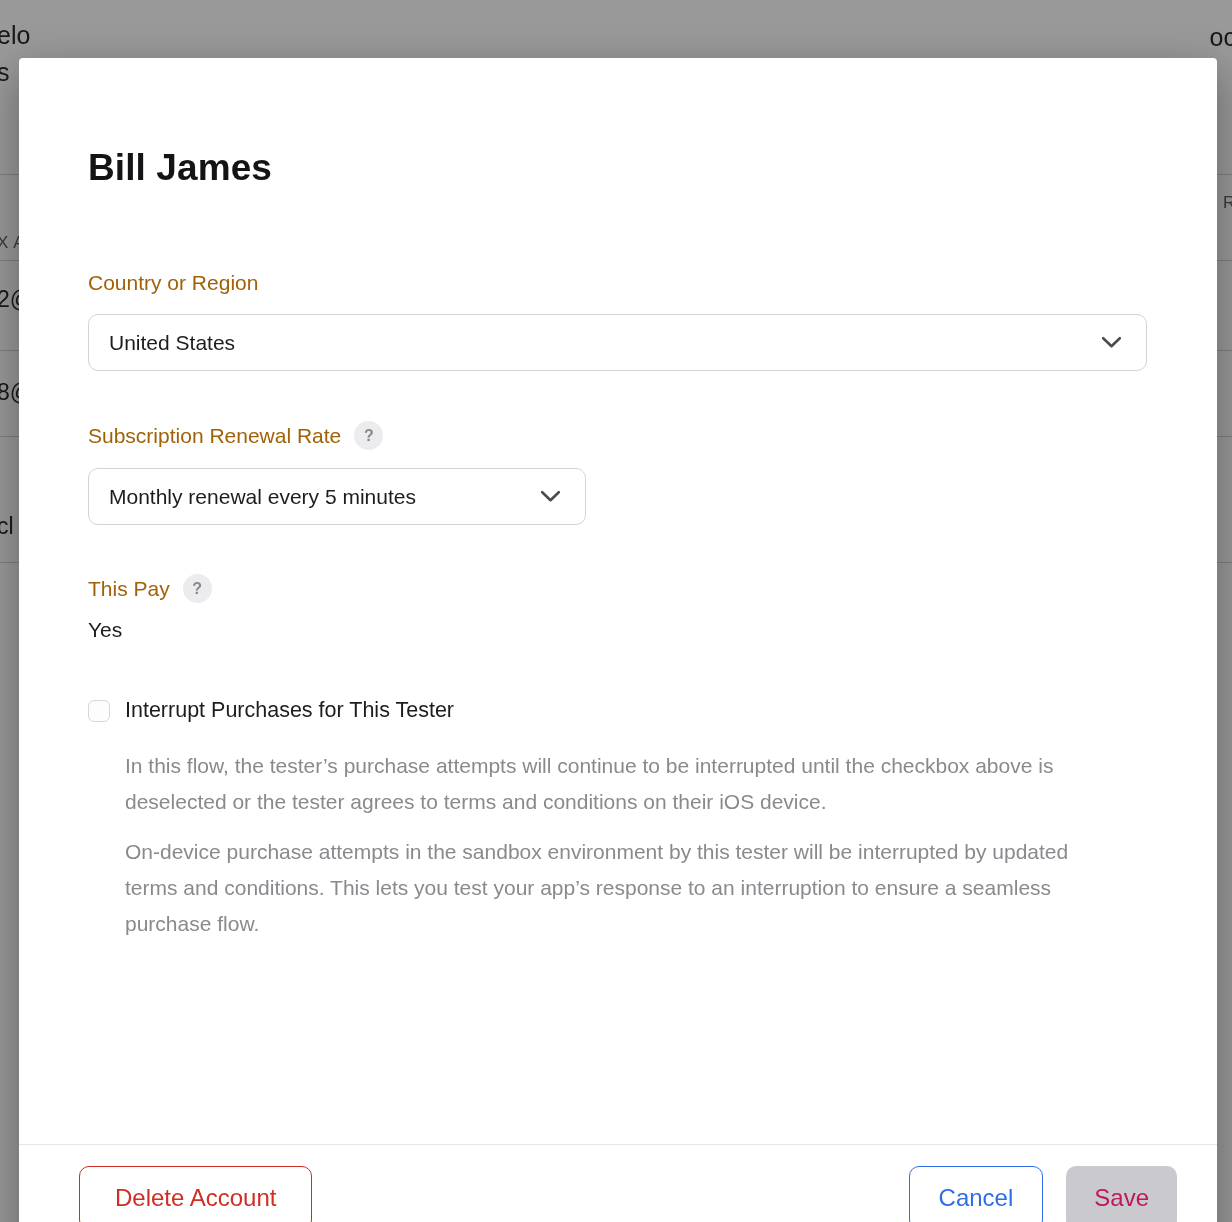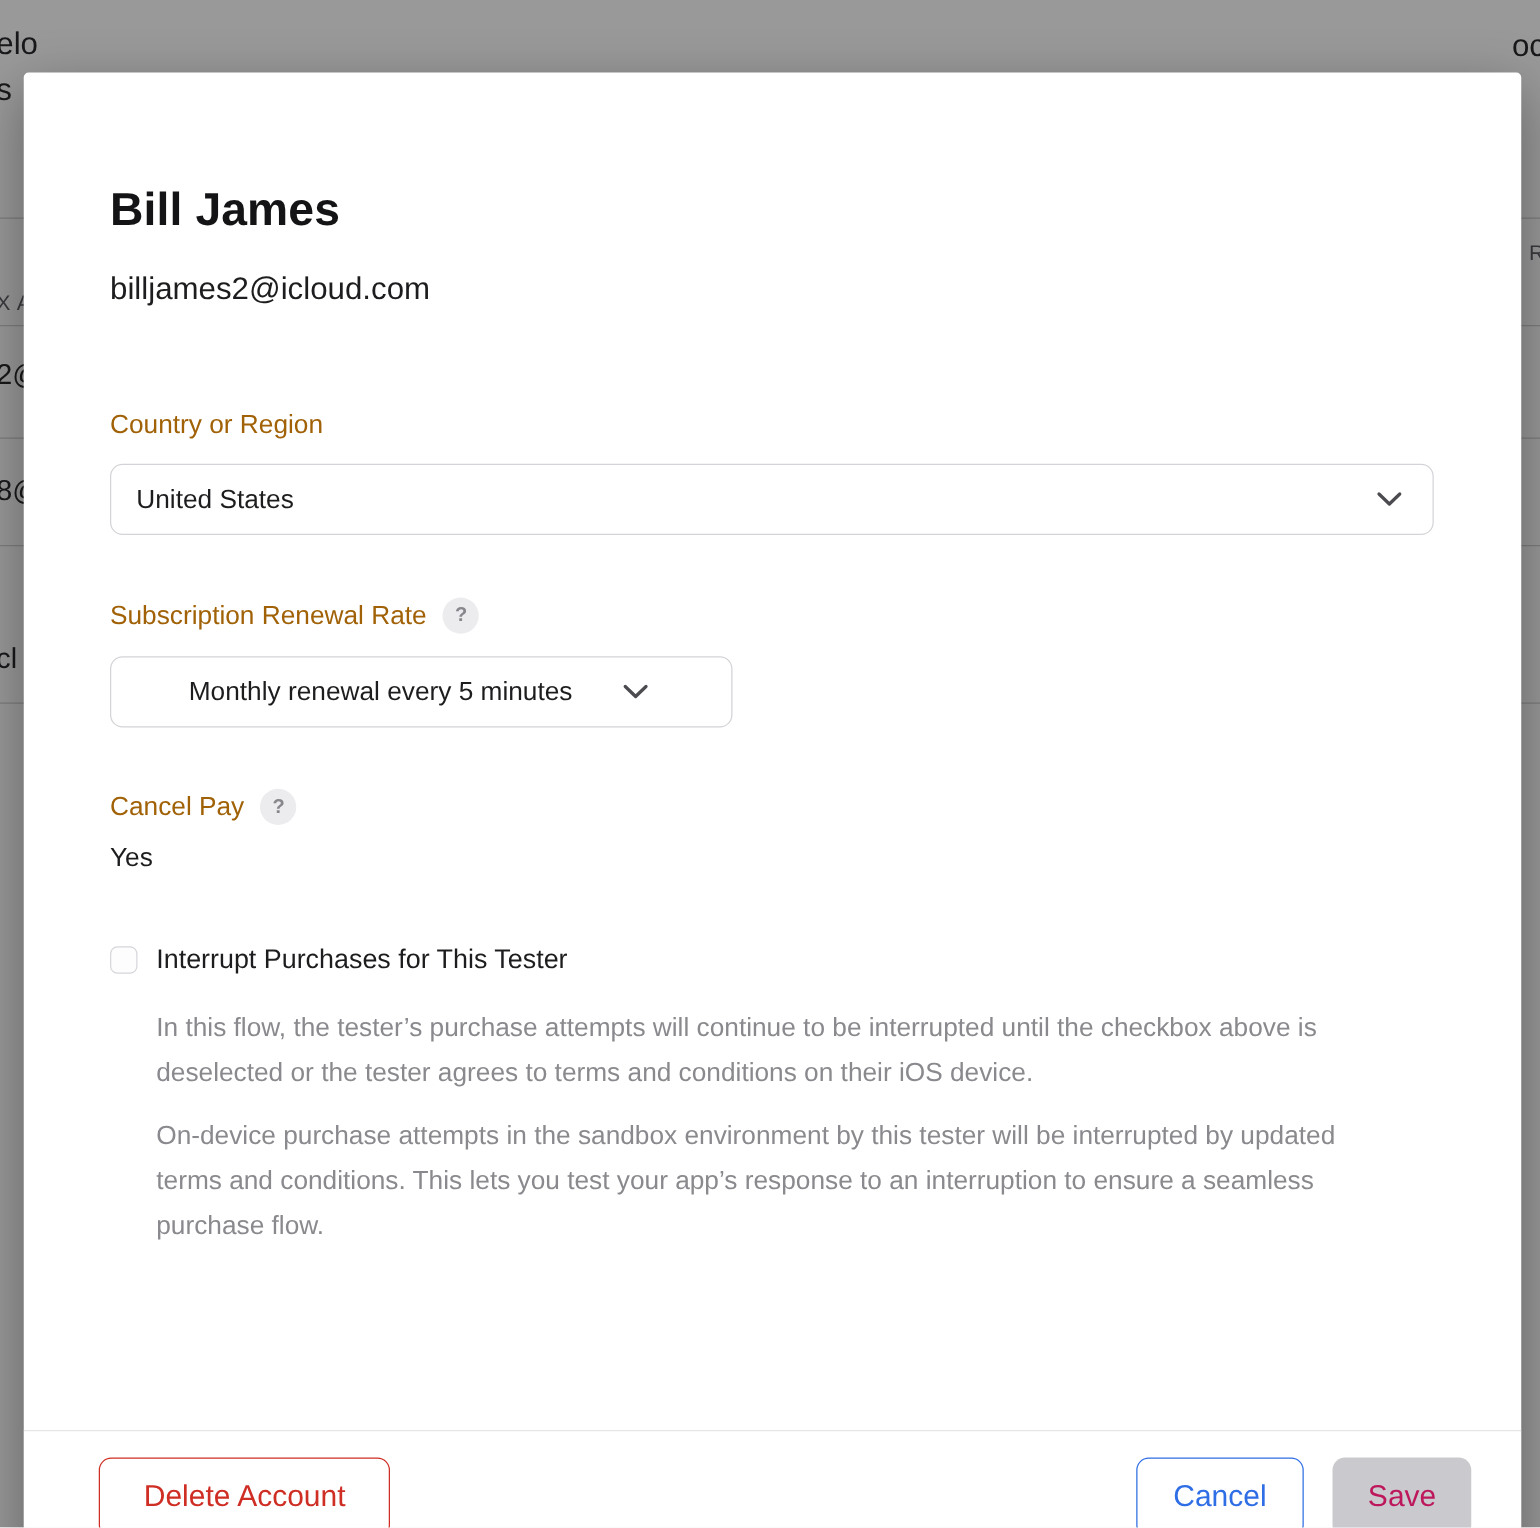--- a/index.html
+++ b/index.html
@@ -79,21 +79,21 @@
     border: 1px solid #d4d4d8;
     border-radius: 10px;
     background: #fff;
     display: flex; align-items: center; justify-content: space-between;
     padding: 0 24px 0 20px;
     font-size: 21px; color: #1d1d1f;
     cursor: pointer;
     gap: 40px;
   }
   .select-full { width: 100%; margin-top: 18px; }
-  .select-narrow { width: 498px; margin-top: 18px; justify-content: center; }
+  .select-narrow { width: 498px; margin-top: 18px; }
   .chevron { flex: 0 0 auto; display: block; }
 
   .row-country { margin-top: 81px; }
   .row-renewal { margin-top: 50px; }
   .row-applepay { margin-top: 49px; }
   .static-value {
     margin-top: 13px;
     font-size: 21px; color: #1d1d1f; line-height: 27px;
   }
 
@@ -175,21 +175,20 @@
     <span class="bg-frag dark" style="top: 513px; font-size: 23px; left: -3px;">cl</span>
     <span class="bg-frag dark" style="top: 22px; font-size: 25px; right: -4px;">oc</span>
     <span class="bg-frag header" style="top: 193px; font-size: 17px; right: -4px;">R</span>
   </div>
 <div class="overlay"></div>
 
 <div class="modal" role="dialog">
   <div class="modal-body">
 
     <h1 class="modal-title">Bill James</h1>
-    <div class="modal-email">billjames2@icloud.com</div>
 
     <div class="row-country">
       <div class="field-label-row">
         <span class="field-label">Country or Region</span>
       </div>
       <div class="select select-full" role="combobox">
         <span>United States</span>
         <svg class="chevron" width="21" height="13" viewBox="0 0 21 13">
             <path d="M2.2 2.2 L10.5 10.2 L18.8 2.2" fill="none" stroke="#4b4b50" stroke-width="2.6" stroke-linecap="round" stroke-linejoin="round"></path>
           </svg>
@@ -204,21 +203,21 @@
       <div class="select select-narrow" role="combobox">
         <span>Monthly renewal every 5 minutes</span>
         <svg class="chevron" width="21" height="13" viewBox="0 0 21 13">
             <path d="M2.2 2.2 L10.5 10.2 L18.8 2.2" fill="none" stroke="#4b4b50" stroke-width="2.6" stroke-linecap="round" stroke-linejoin="round"></path>
           </svg>
       </div>
     </div>
 
     <div class="row-applepay">
       <div class="field-label-row">
-        <span class="field-label">Cancel Pay</span>
+        <span class="field-label">This Pay</span>
         <span class="help-badge">?</span>
       </div>
       <div class="static-value">Yes</div>
     </div>
 
     <div class="checkbox-row">
       <span class="checkbox" role="checkbox" aria-checked="false"></span>
       <span class="checkbox-label">Interrupt Purchases for This Tester</span>
     </div>
     <p class="desc second">In this flow, the tester’s purchase attempts will continue to be interrupted until the checkbox above is deselected or the tester agrees to terms and conditions on their iOS device.</p>

